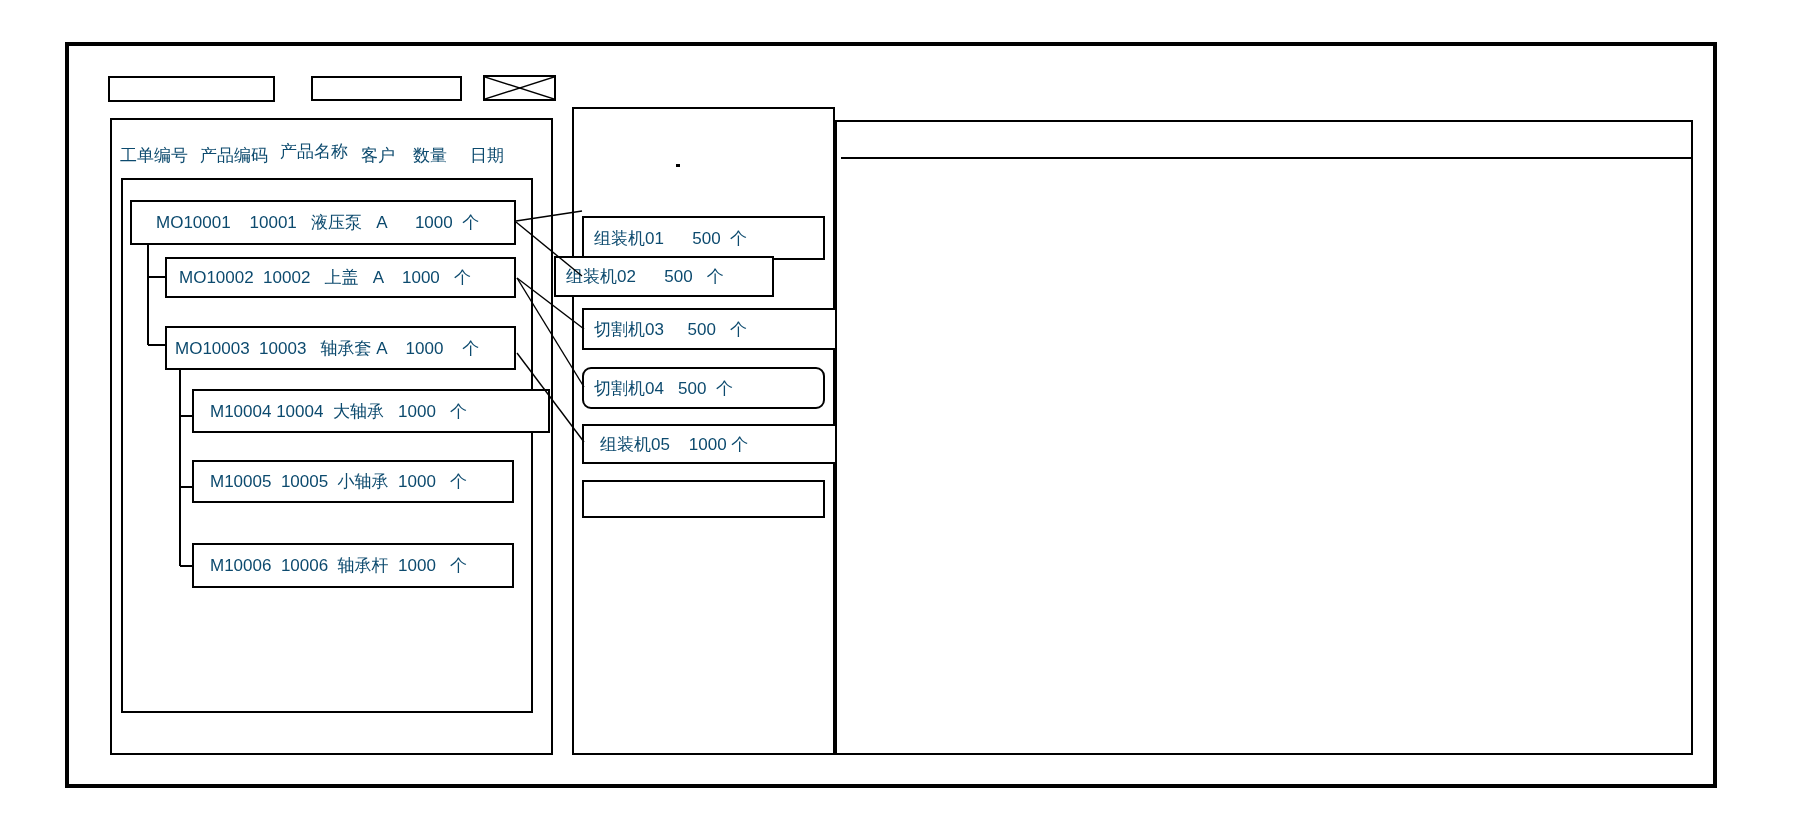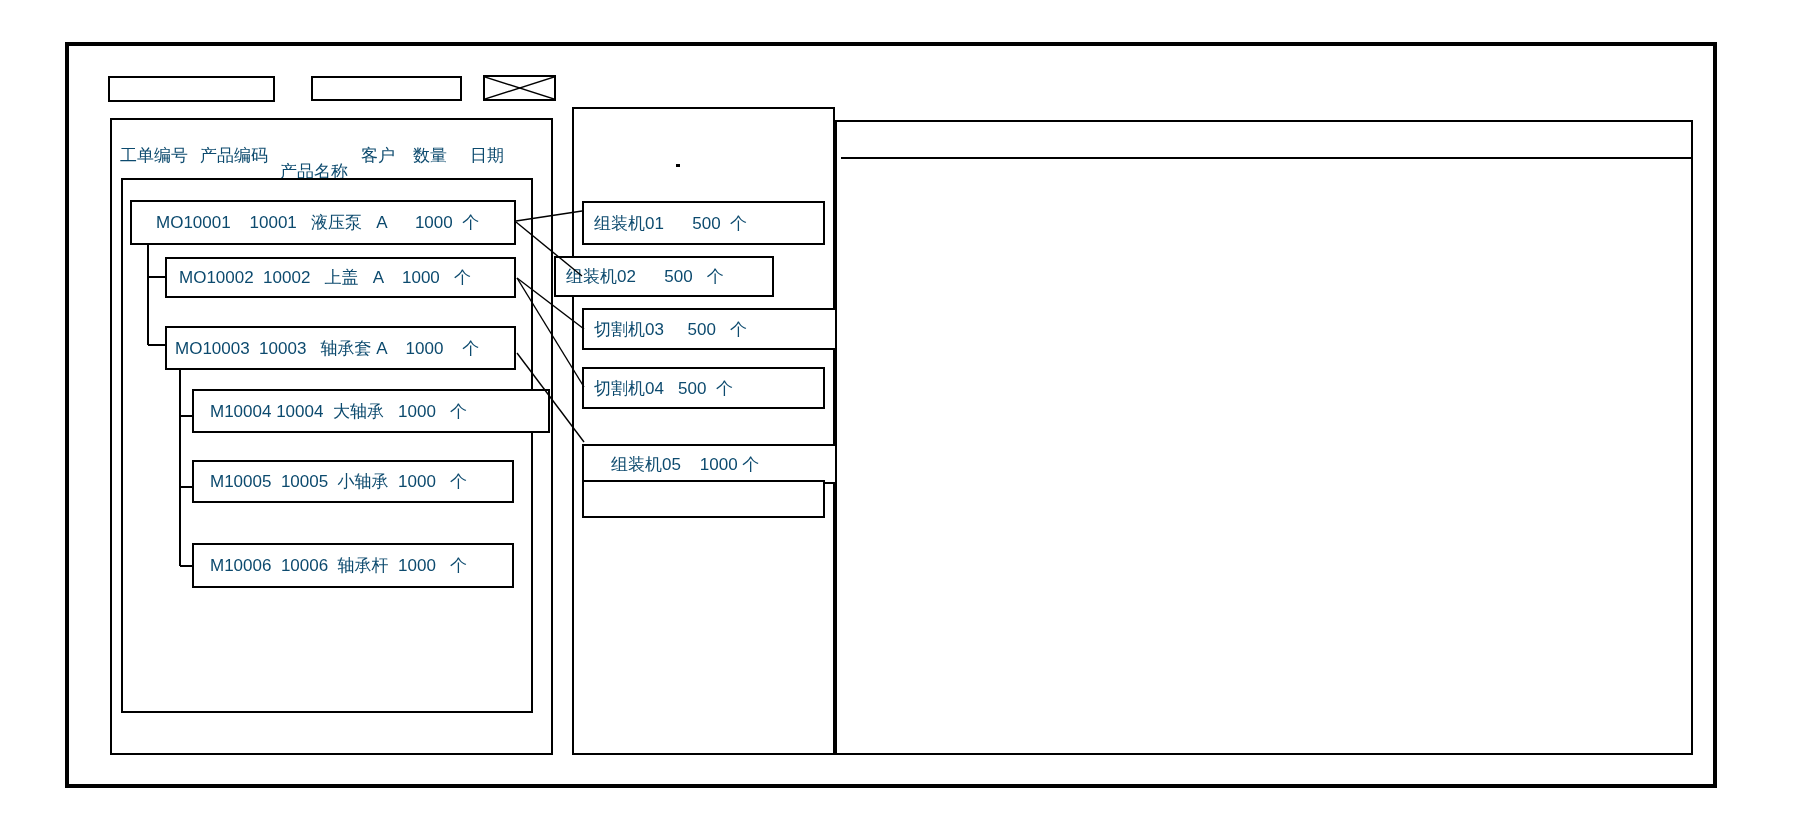--- a/index.html
+++ b/index.html
@@ -31,42 +31,42 @@
     <svg width="69" height="22" viewBox="0 0 69 22" style="display:block">
       <line x1="0" y1="0" x2="69" y2="22" stroke="#000" stroke-width="1.4"></line>
       <line x1="0" y1="22" x2="69" y2="0" stroke="#000" stroke-width="1.4"></line>
     </svg>
   </div>
 
   <div class="abs panel" style="left:110px;top:118px;width:443px;height:637px;"></div>
 
   <span class="hdr abs" style="left:120px;top:144px;">工单编号</span>
   <span class="hdr abs" style="left:200px;top:144px;">产品编码</span>
-  <span class="hdr abs" style="left:280px;top:160px;text-align:center;">产品名称</span>
+  <span class="hdr abs" style="left:280px;top:140px;text-align:center;">产品名称</span>
   <span class="hdr abs" style="left:361px;top:144px;">客户</span>
   <span class="hdr abs" style="left:413px;top:144px;">数量</span>
   <span class="hdr abs" style="left:470px;top:144px;">日期</span>
 
   <div class="abs panel" style="left:121px;top:178px;width:412px;height:535px;"></div>
 
   <div class="abs nodebox" style="left:130px;top:200px;width:386px;height:45px;padding-left:24px;">MO10001    10001   液压泵   A      1000  个</div>
   <div class="abs nodebox" style="left:165px;top:257px;width:351px;height:41px;padding-left:12px;">MO10002  10002   上盖   A    1000   个</div>
   <div class="abs nodebox" style="left:165px;top:326px;width:351px;height:44px;padding-left:8px;">MO10003  10003   轴承套 A    1000    个</div>
   <div class="abs nodebox" style="left:192px;top:389px;width:358px;height:44px;padding-left:16px;">M10004 10004  大轴承   1000   个</div>
   <div class="abs nodebox" style="left:192px;top:460px;width:322px;height:43px;padding-left:16px;">M10005  10005  小轴承  1000   个</div>
   <div class="abs nodebox" style="left:192px;top:543px;width:322px;height:45px;padding-left:16px;">M10006  10006  轴承杆  1000   个</div>
 
   <div class="abs panel" style="left:572px;top:107px;width:263px;height:648px;"></div>
   <div class="abs dot" style="left:676px;top:164px;width:4px;height:3px;"></div>
 
-  <div class="abs nodebox" style="left:582px;top:201px;width:243px;height:44px;padding-left:10px;">组装机01      500  个</div>
+  <div class="abs nodebox" style="left:582px;top:216px;width:243px;height:44px;padding-left:10px;">组装机01      500  个</div>
   <div class="abs nodebox" style="left:554px;top:256px;width:220px;height:41px;padding-left:10px;">组装机02      500   个</div>
   <div class="abs nodebox" style="left:582px;top:308px;width:282px;height:42px;padding-left:10px;">切割机03     500   个</div>
-  <div class="abs nodebox" style="left:582px;top:367px;width:243px;height:42px;padding-left:10px;">切割机04   500  个</div>
-  <div class="abs nodebox" style="left:582px;top:424px;width:290px;height:40px;padding-left:27px;margin-top:20px;">组装机05    1000 个</div>
+  <div class="abs nodebox" style="left:582px;top:367px;width:243px;height:42px;padding-left:10px;border-radius:9px;">切割机04   500  个</div>
+  <div class="abs nodebox" style="left:582px;top:424px;width:290px;height:40px;padding-left:16px;">组装机05    1000 个</div>
   <div class="abs nodebox" style="left:582px;top:480px;width:243px;height:38px;padding-left:10px;"></div>
 
   <div class="abs panel" style="left:835px;top:120px;width:858px;height:635px;"></div>
   <div class="abs hline" style="left:841px;top:157px;width:850px;"></div>
 
   <svg class="overlay" width="1819" height="833" viewBox="0 0 1819 833">
     <g stroke="#000000" stroke-width="2" fill="none">
       <path d="M148 245 L148 345"></path>
       <path d="M148 277 L165 277"></path>
       <path d="M148 345 L165 345"></path>

